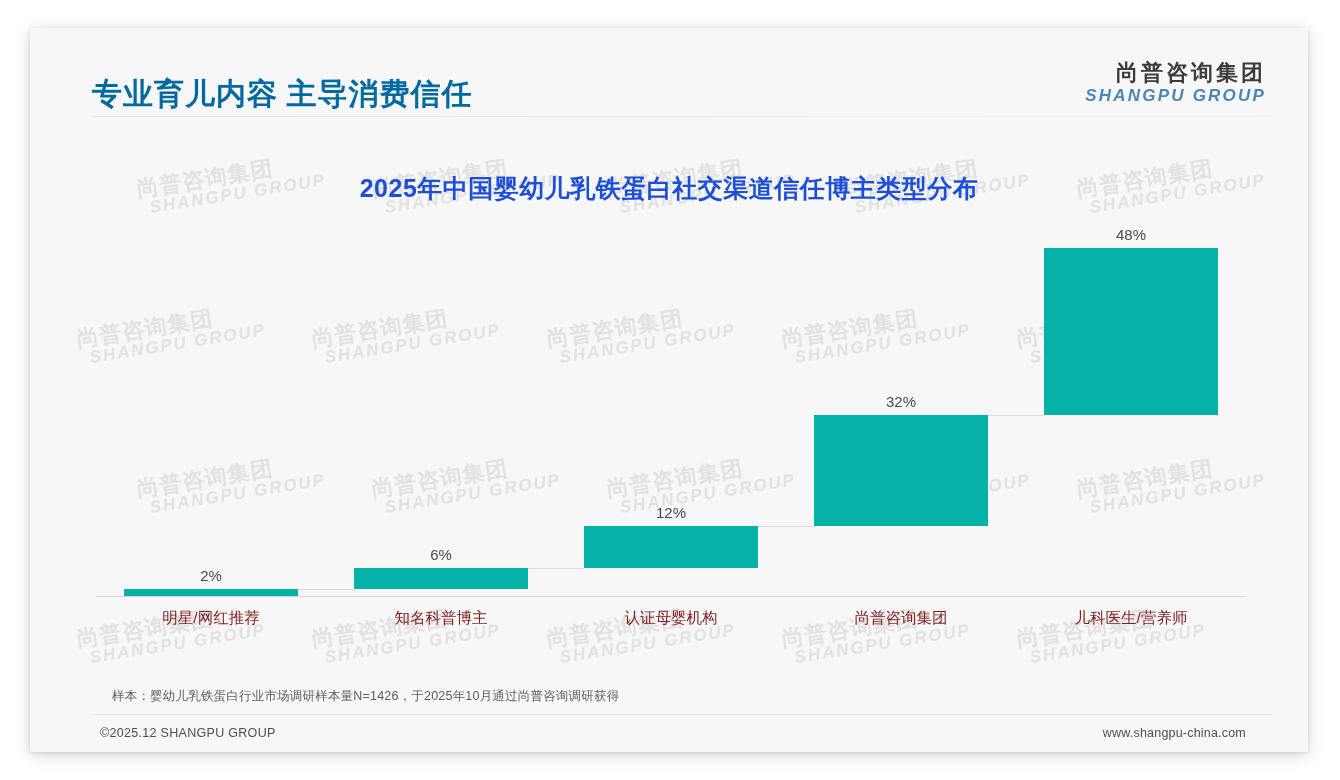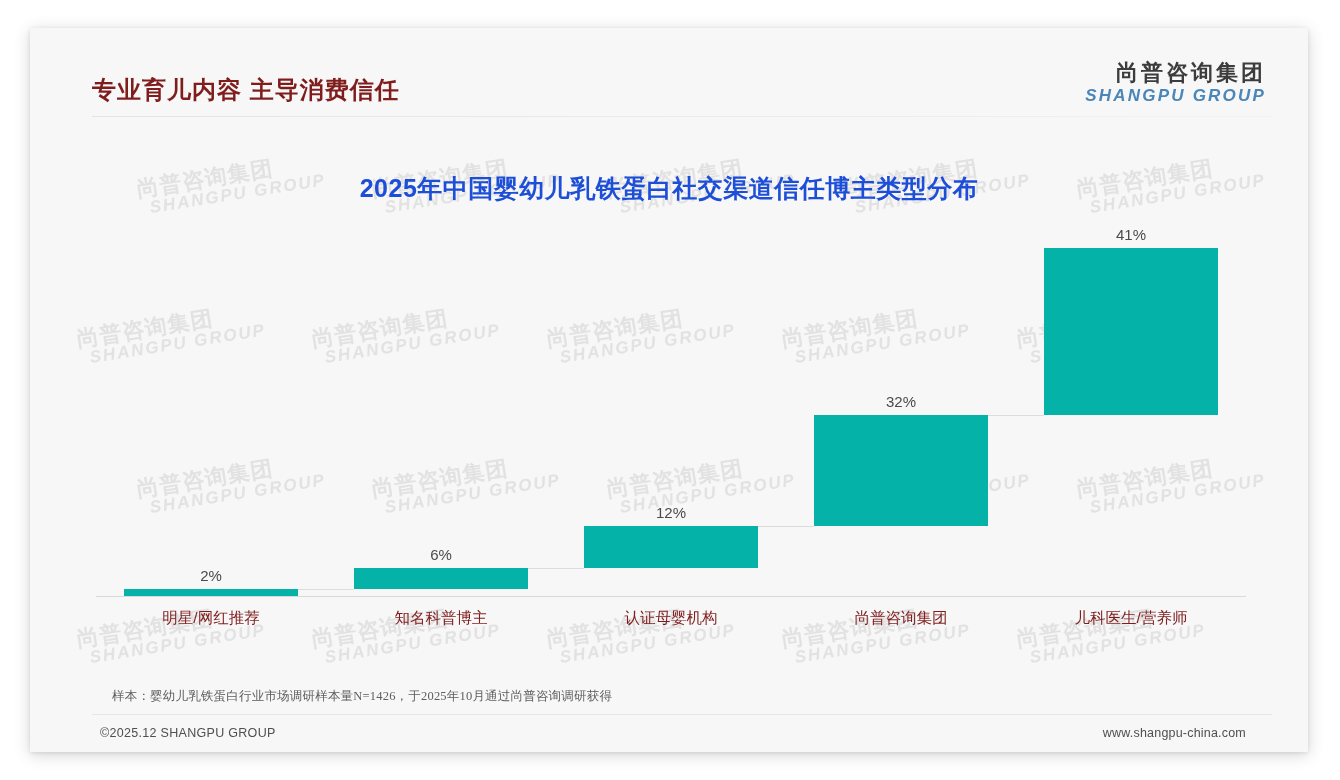--- a/index.html
+++ b/index.html
@@ -61,25 +61,26 @@
     position: absolute;
     left: 0; top: 0;
     width: 100%;
     height: 88px;
     z-index: 3;
   }
   #page-title {
     position: absolute;
     left: 62px;
     top: 46px;
-    font-size: 24px;
-    font-weight: 700;
-    color: #7f1d1d;
+    font-size: 30px;
+    font-weight: 700;
+    color: #0369a1;
     letter-spacing: 1px;
     white-space: nowrap;
+    font-family: Liberation Serif, serif;
   }
   #brand-logo {
     position: absolute;
     right: 42px;
     top: 32px;
     text-align: right;
   }
   #brand-logo .logo-cn {
     font-size: 22px;
     font-weight: 700;
@@ -185,21 +186,20 @@
 
   
   #footnote {
     position: absolute;
     left: 82px;
     top: 660px;
     font-size: 12.5px;
     color: #5d5d5d;
     z-index: 3;
     letter-spacing: 0.2px;
-    font-family: Liberation Serif, serif;
   }
   #footer-divider {
     position: absolute;
     left: 62px;
     top: 686px;
     width: 1180px;
     height: 1px;
     background: #e6e6e6;
     z-index: 3;
   }
@@ -341,21 +341,21 @@
         <div class="bar-col" style="left: 460px; width: 230px;">
           <div class="bar-rect" style="top: 300.4px; height: 41.76px; background: rgb(5, 178, 168);"></div>
           <div class="bar-value" style="top: 278.4px; color: rgb(74, 74, 74);">12%</div>
         </div>
         <div class="bar-col" style="left: 690px; width: 230px;">
           <div class="bar-rect" style="top: 189.04px; height: 111.36px; background: rgb(5, 178, 168);"></div>
           <div class="bar-value" style="top: 167.04px; color: rgb(74, 74, 74);">32%</div>
         </div>
         <div class="bar-col" style="left: 920px; width: 230px;">
           <div class="bar-rect" style="top: 22px; height: 167.04px; background: rgb(5, 178, 168);"></div>
-          <div class="bar-value" style="top: 0px; color: rgb(74, 74, 74);">41%</div>
+          <div class="bar-value" style="top: 0px; color: rgb(74, 74, 74);">48%</div>
         </div>
         <div class="connector" style="left: 202.4px; width: 55.2px; top: 363.04px; background: rgb(220, 220, 220);"></div>
         <div class="connector" style="left: 432.4px; width: 55.2px; top: 342.16px; background: rgb(220, 220, 220);"></div>
         <div class="connector" style="left: 662.4px; width: 55.2px; top: 300.4px; background: rgb(220, 220, 220);"></div>
         <div class="connector" style="left: 892.4px; width: 55.2px; top: 189.04px; background: rgb(220, 220, 220);"></div>
       </div>
 
     <div id="axis-line" style="background: rgb(217, 217, 217);"></div>
     <div id="axis-labels">
         <div class="axis-label" style="left: 0px; width: 230px;">明星/网红推荐</div>

